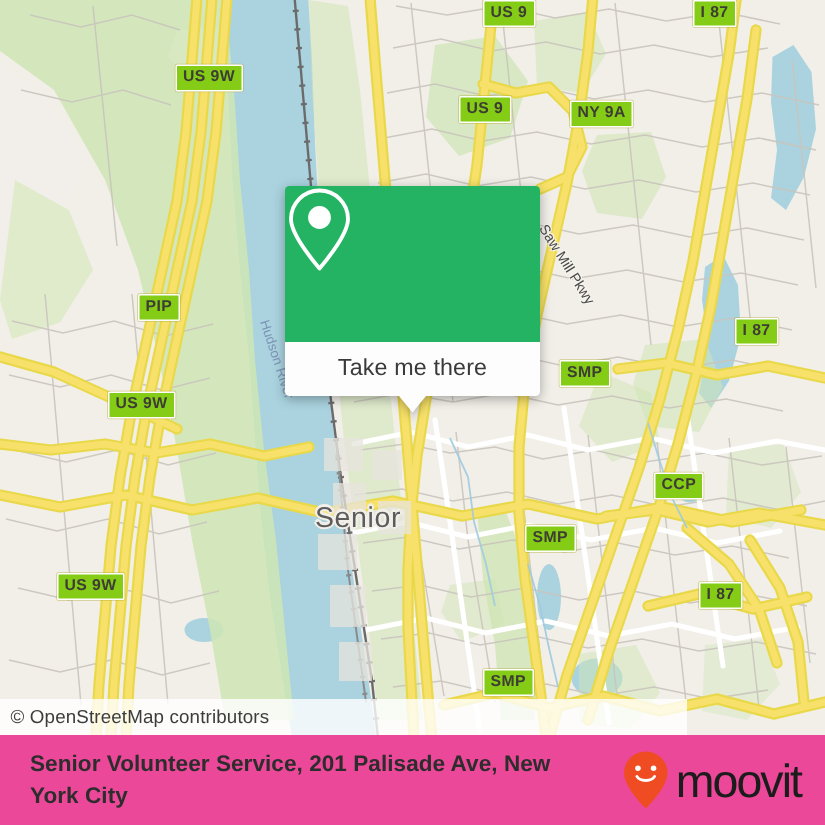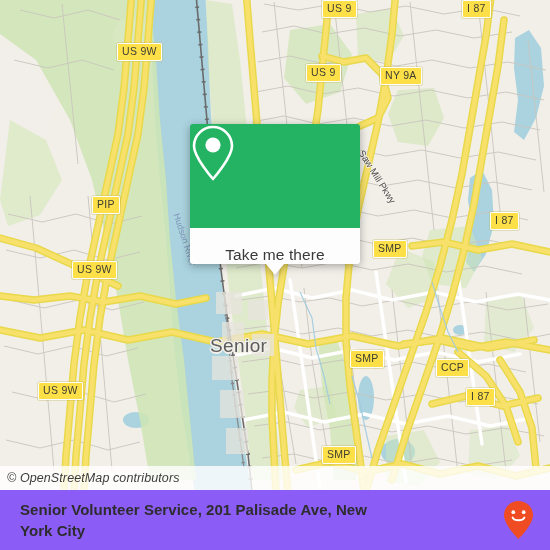--- a/index.html
+++ b/index.html
@@ -14,25 +14,25 @@
   
   .map {
     position:absolute; left:0; top:0; width:550px; height:490px;
     background:#f2efe9; overflow:hidden;
   }
   .map svg { position:absolute; left:0; top:0; }
 
   
   .shield {
     position:absolute;
-    background:#fde047;
+    background:#84cc16;
     border:1.5px solid #ffffff;
     color:#3d3d34;
     font-size:10.5px;
-    font-weight:normal;
+    font-weight:bold;
     letter-spacing:.3px;
     line-height:13px;
     padding:1px 4px 2px 4px;
     border-radius:1px;
     white-space:nowrap;
     box-shadow:0 0 0 .5px rgba(180,170,60,.55);
     text-align:center;
   }
 
   .placelabel {
@@ -70,50 +70,50 @@
   .popup-img {
     height:104px;
     background:#23b363;
     border-radius:3px 3px 0 0;
     display:flex; align-items:center; justify-content:center;
   }
   .popup-foot {
     height:36px;
     background:#fdfdfd;
     border-radius:0 0 3px 3px;
-    display:flex; align-items:flex-end; justify-content:center;
+    display:flex; align-items:center; justify-content:center;
   }
   .popup-foot span {
     color:#3a3a3a;
     font-size:15.5px;
     letter-spacing:.1px;
   }
   .popup-tail {
     position:absolute;
     left:50%; margin-left:-9px; top:140px;
     width:0; height:0;
     border-left:9px solid transparent;
     border-right:9px solid transparent;
     border-top:11px solid #fdfdfd;
   }
 
   
   .attrib {
-    position:absolute; left:0; top:466px; width:550px; height:24px;
+    position:absolute; left:0; top:466px; width:458px; height:24px;
     background:rgba(255,255,255,.80);
-    display:flex; align-items:center;font-style:italic;
+    display:flex; align-items:center;
   }
   .attrib span {
     color:#3c3c3c; font-size:12.5px; padding-left:7px; letter-spacing:.1px;
   }
 
   
   .footer {
     position:absolute; left:0; top:490px; width:550px; height:60px;
-    background:#8b5cf6;
+    background:#ec4899;
     display:flex; align-items:center;
     overflow:hidden;
   }
   .footer-title {
     position:relative;
     padding-left:20px;
     width:385px;
     color:#2d2d2d;
     font-size:15px;
     font-weight:bold;
@@ -323,21 +323,21 @@
 
     <div class="shield" style="left:322px; top:0px;">US 9</div>
     <div class="shield" style="left:462px; top:0px;">I 87</div>
     <div class="shield" style="left:117px; top:43px;">US 9W</div>
     <div class="shield" style="left:306px; top:64px;">US 9</div>
     <div class="shield" style="left:380px; top:67px;">NY 9A</div>
     <div class="shield" style="left:92px;  top:196px;">PIP</div>
     <div class="shield" style="left:490px; top:212px;">I 87</div>
     <div class="shield" style="left:373px; top:240px;">SMP</div>
     <div class="shield" style="left:72px;  top:261px;">US 9W</div>
-    <div class="shield" style="left:436px; top:315px;margin-top:44px;">CCP</div>
+    <div class="shield" style="left:436px; top:315px;">CCP</div>
     <div class="shield" style="left:350px; top:350px;">SMP</div>
     <div class="shield" style="left:38px;  top:382px;">US 9W</div>
     <div class="shield" style="left:466px; top:388px;">I 87</div>
     <div class="shield" style="left:322px; top:446px;">SMP</div>
 
     <div class="popup">
       <div class="popup-img">
         <svg width="46" height="58" viewBox="0 0 46 58">
           <path d="M23 3 C12.5 3 4 11.5 4 22 C4 33.5 23 55 23 55 C23 55 42 33.5 42 22 C42 11.5 33.5 3 23 3 Z" fill="none" stroke="#ffffff" stroke-width="2.6" stroke-linejoin="round"></path>
           <circle cx="23" cy="21" r="7.6" fill="#ffffff"></circle>
@@ -358,16 +358,17 @@
 
     <div class="footer-title">Senior Volunteer Service, 201 Palisade Ave, New York City</div>
 
     <div class="brand">
       <svg width="31" height="40" viewBox="0 0 31 40">
         <path d="M15.5 1 C7.5 1 1 7.4 1 15.3 C1 25 15.5 39 15.5 39 C15.5 39 30 25 30 15.3 C30 7.4 23.5 1 15.5 1 Z" fill="#ef4c23"></path>
         <circle cx="10.3" cy="12.2" r="1.85" fill="#ffffff"></circle>
         <circle cx="20.7" cy="12.2" r="1.85" fill="#ffffff"></circle>
         <path d="M9.6 17.6 C11.6 21.2 19.4 21.2 21.4 17.6" fill="none" stroke="#ffffff" stroke-width="1.9" stroke-linecap="round"></path>
       </svg>
+      <span class="brand-word">moovit</span>
     </div>
   </div>
 
 </div>
 
 </body></html>

